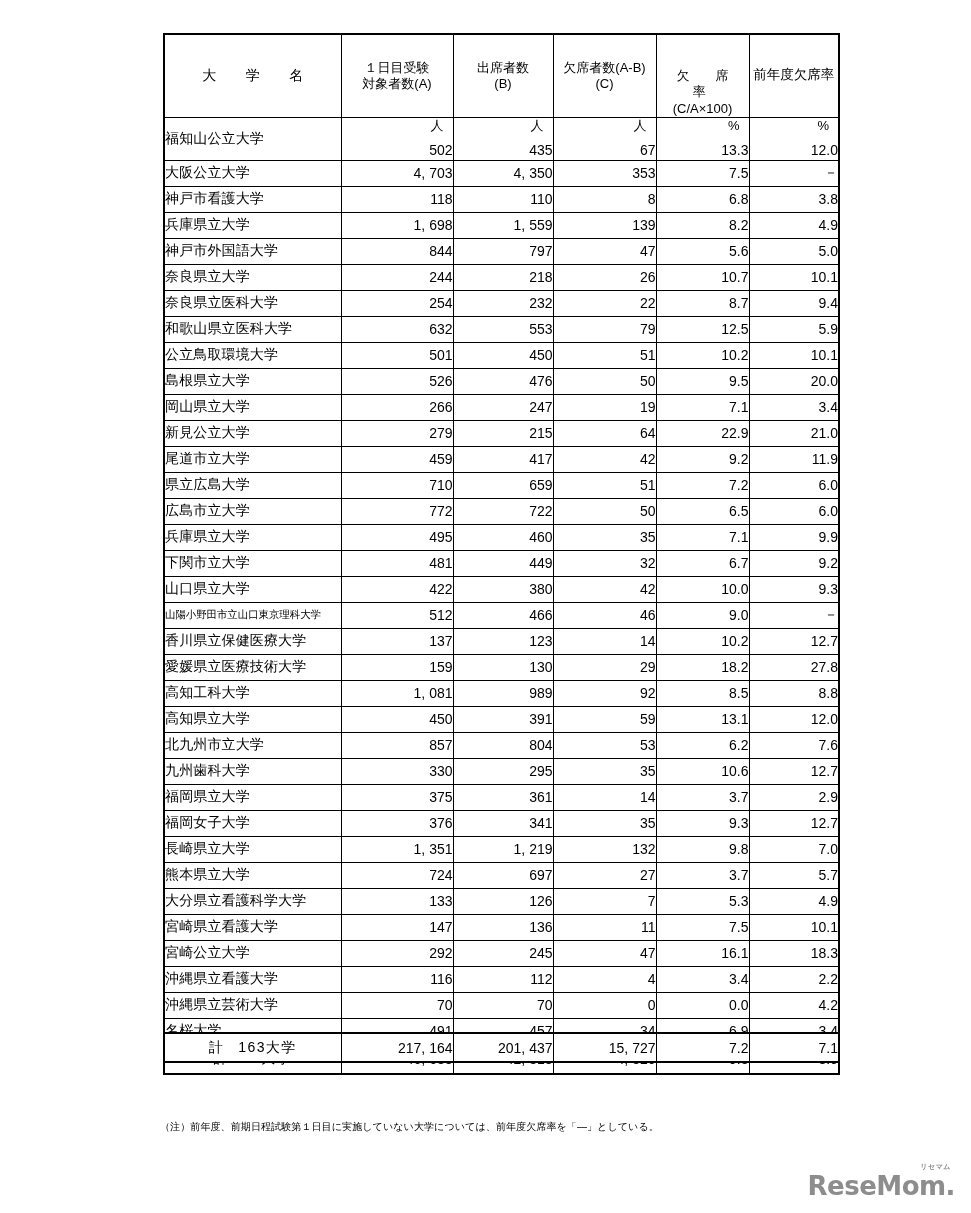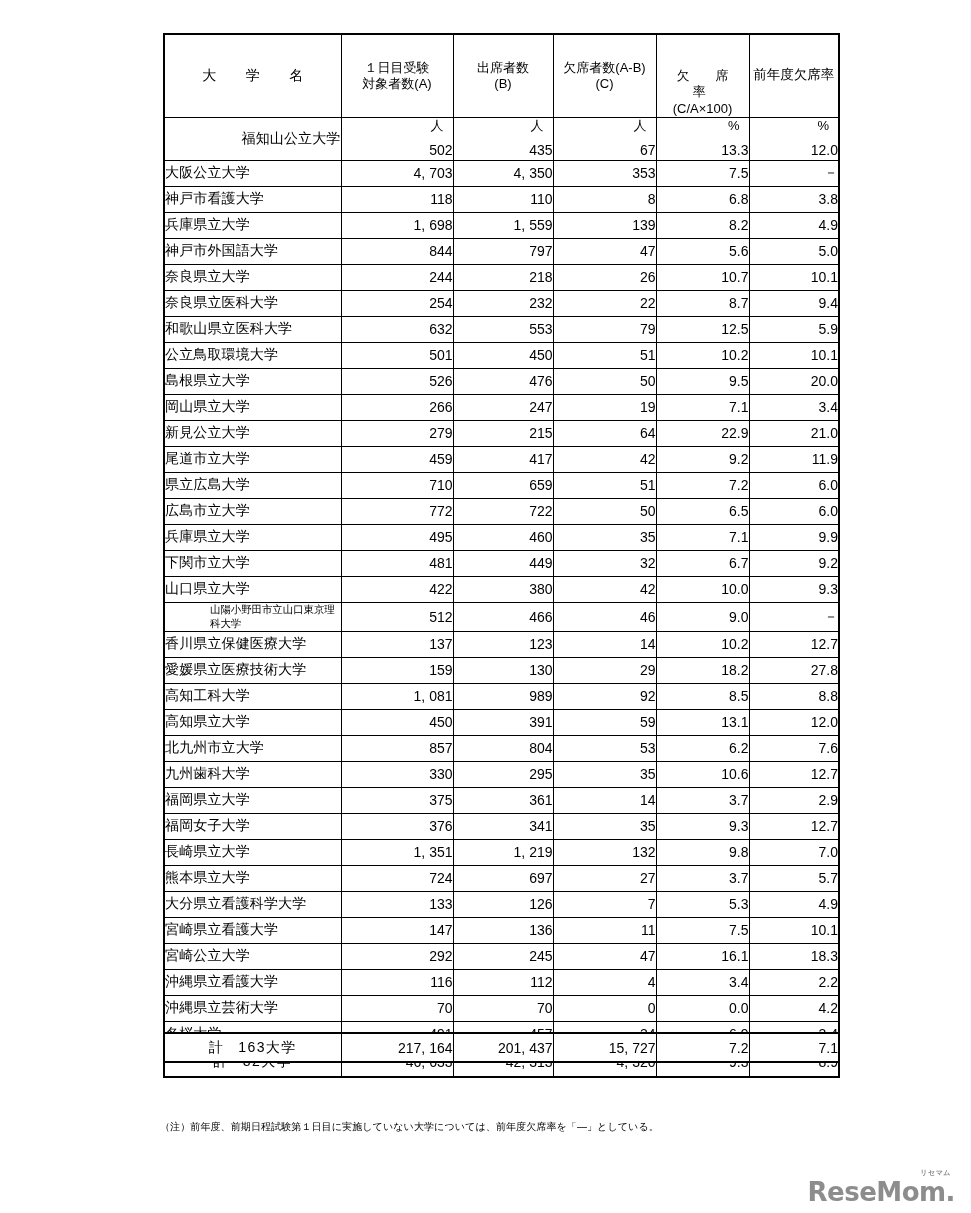--- a/index.html
+++ b/index.html
@@ -79,21 +79,21 @@
   tbody td {
     height: 25px;
     font-size: 14px;
   }
   td.name {
     text-align: left;
     padding-left: 7px;
     border-right: 2px solid #000;
     letter-spacing: 0.01em;
   }
-  td.name.longname { font-size: 10.5px; letter-spacing: -0.01em; padding-left: 45px; }
+  td.name.longname { font-size: 10.5px; letter-spacing: -0.01em; }
   td.num {
     text-align: right;
     padding-right: 9px;
     font-size: 14px;
     font-variant-numeric: tabular-nums;
   }
 
   
   tr.first-row td {
     height: 40px;
@@ -103,21 +103,21 @@
   tr.first-row td.num {
     position: relative;
   }
   tr.first-row td.num .unit {
     position: absolute;
     top: 1px;
     right: 9px;
     font-size: 13px;
     line-height: 1;
   }
-  tr.first-row td.name { vertical-align: middle; padding-bottom: 0; text-align: right; }
+  tr.first-row td.name { vertical-align: middle; padding-bottom: 0; }
 
   
   tr.total td {
     border-top: 2px solid #000;
     height: 27px;
   }
   tr.total td.name {
     text-align: center;
     padding-left: 0;
     letter-spacing: 0.1em;
@@ -147,21 +147,21 @@
     font-size: 10px;
     letter-spacing: 0.01em;
     white-space: nowrap;
     margin-top: 32px;
   }
 
   
   #logo {
     position: absolute;
     right: 16px;
-    bottom: 6px;
+    bottom: 12px;
     text-align: center;
     user-select: none;
   }
   #logo .mark {
     font-family: "DejaVu Sans", sans-serif;
     font-size: 26px;
     font-weight: bold;
     color: #8d8d8d;
     letter-spacing: -0.5px;
     position: relative;

